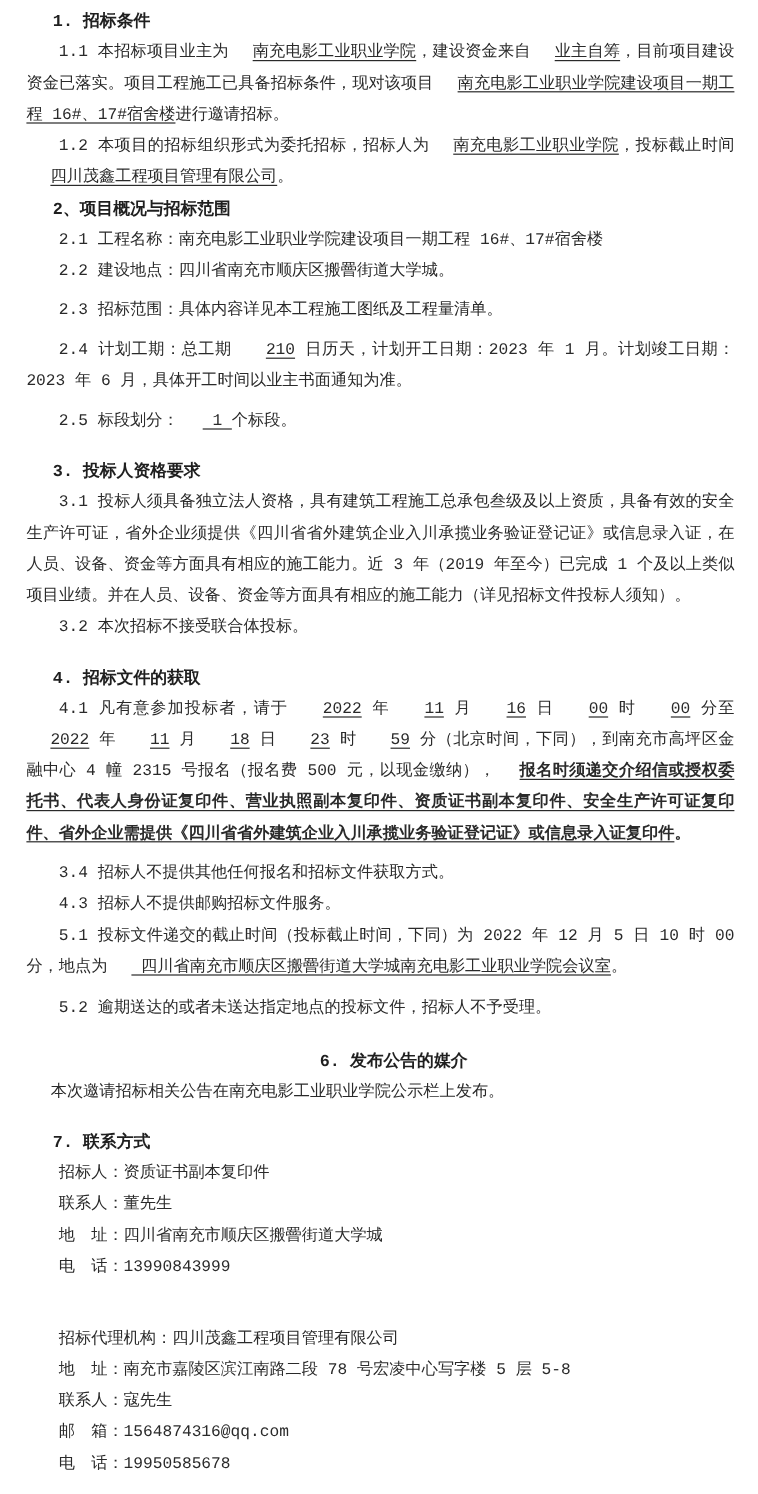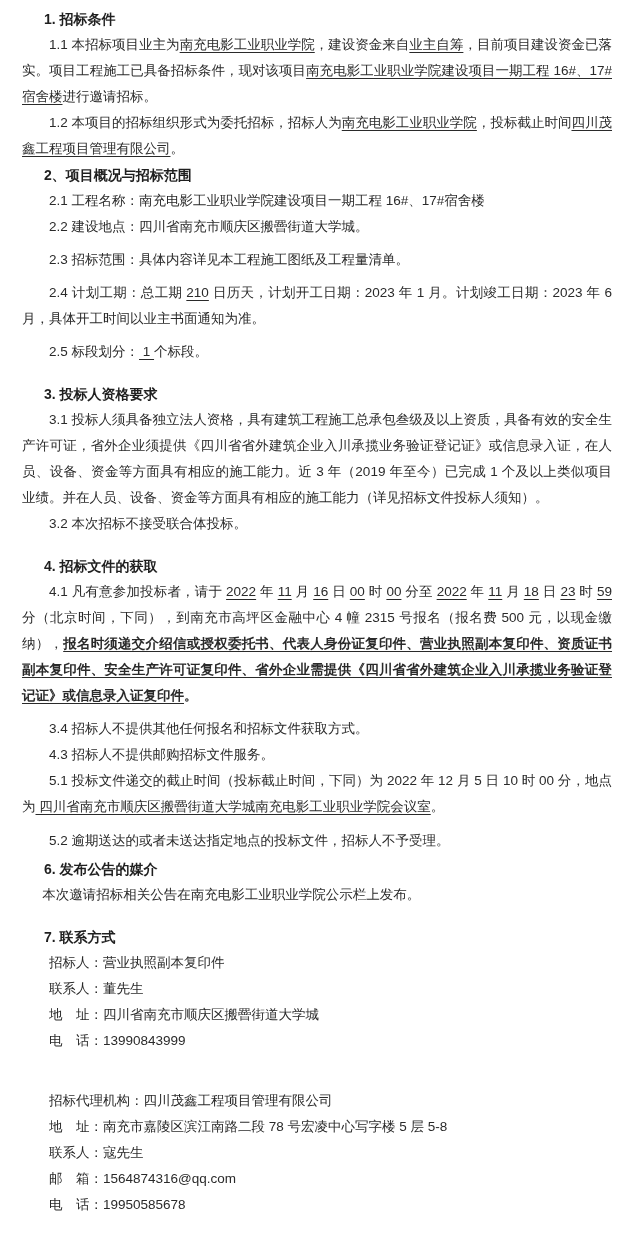--- a/index.html
+++ b/index.html
@@ -3,21 +3,21 @@
 <meta charset="utf-8">
 <style>
   html, body { margin: 0; padding: 0; background: #ffffff; }
   .page {
     width: 632px;
     height: 1245px;
     box-sizing: border-box;
     padding: 6px 20px 0 22px;
     background: #ffffff;
     color: #2a2a2a;
-    font-family: Liberation Sans, sans-serif;
+    font-family: Liberation Mono, monospace;
     font-size: 13.5px;
     overflow: hidden;
   }
   .h {
     font-size: 14px;
     font-weight: 700;
     line-height: 26px;
     margin: 0 0 0 22px;
     color: #1f1f1f;
   }
@@ -34,23 +34,24 @@
   }
   .date-line {
     margin: 24px 12px 0 0;
     line-height: 26px;
     text-align: right;
   }
   .u {
     text-decoration: underline;
     text-decoration-thickness: 1px;
     text-underline-offset: 3px;
+    padding-left: 20px;
   }
   .b { font-weight: 700; }
-  .mt2 { margin-top: 2px; }
+  .mt2 { margin-top: 18px; text-align: center; }
   .mt4 { margin-top: 7px; }
   .mt6 { margin-top: 16px; }
   .mt8 { margin-top: 8px; }
   .mt34 { margin-top: 34px; }
 </style>
 </head>
 <body>
 
 <div class="page">
 
@@ -74,21 +75,21 @@
   <p class="p mt4">3.4 招标人不提供其他任何报名和招标文件获取方式。</p>
   <p class="p">4.3 招标人不提供邮购招标文件服务。</p>
 
   <p class="p"><span>5.1 投标文件递交的截止时间（投标截止时间，下同）为 2022 年 12 月 5 日 10 时 00 分，地点为</span><span class="u">&nbsp;四川省南充市顺庆区搬罾街道大学城南充电影工业职业学院会议室</span><span>。</span></p>
   <p class="p mt8">5.2 逾期送达的或者未送达指定地点的投标文件，招标人不予受理。</p>
 
   <h2 class="h mt2">6. 发布公告的媒介</h2>
   <p class="p p-noind">本次邀请招标相关公告在南充电影工业职业学院公示栏上发布。</p>
 
   <h2 class="h mt6">7. 联系方式</h2>
-  <p class="c">招标人：营业执照副本复印件</p>
+  <p class="c">招标人：资质证书副本复印件</p>
   <p class="c">联系人：董先生</p>
   <p class="c">地　址：四川省南充市顺庆区搬罾街道大学城</p>
   <p class="c">电　话：13990843999</p>
 
   <div>
     <p class="c mt34">招标代理机构：四川茂鑫工程项目管理有限公司</p>
     <p class="c">地　址：南充市嘉陵区滨江南路二段 78 号宏凌中心写字楼 5 层 5-8</p>
     <p class="c">联系人：寇先生</p>
     <p class="c">邮　箱：1564874316@qq.com</p>
     <p class="c">电　话：19950585678</p>

